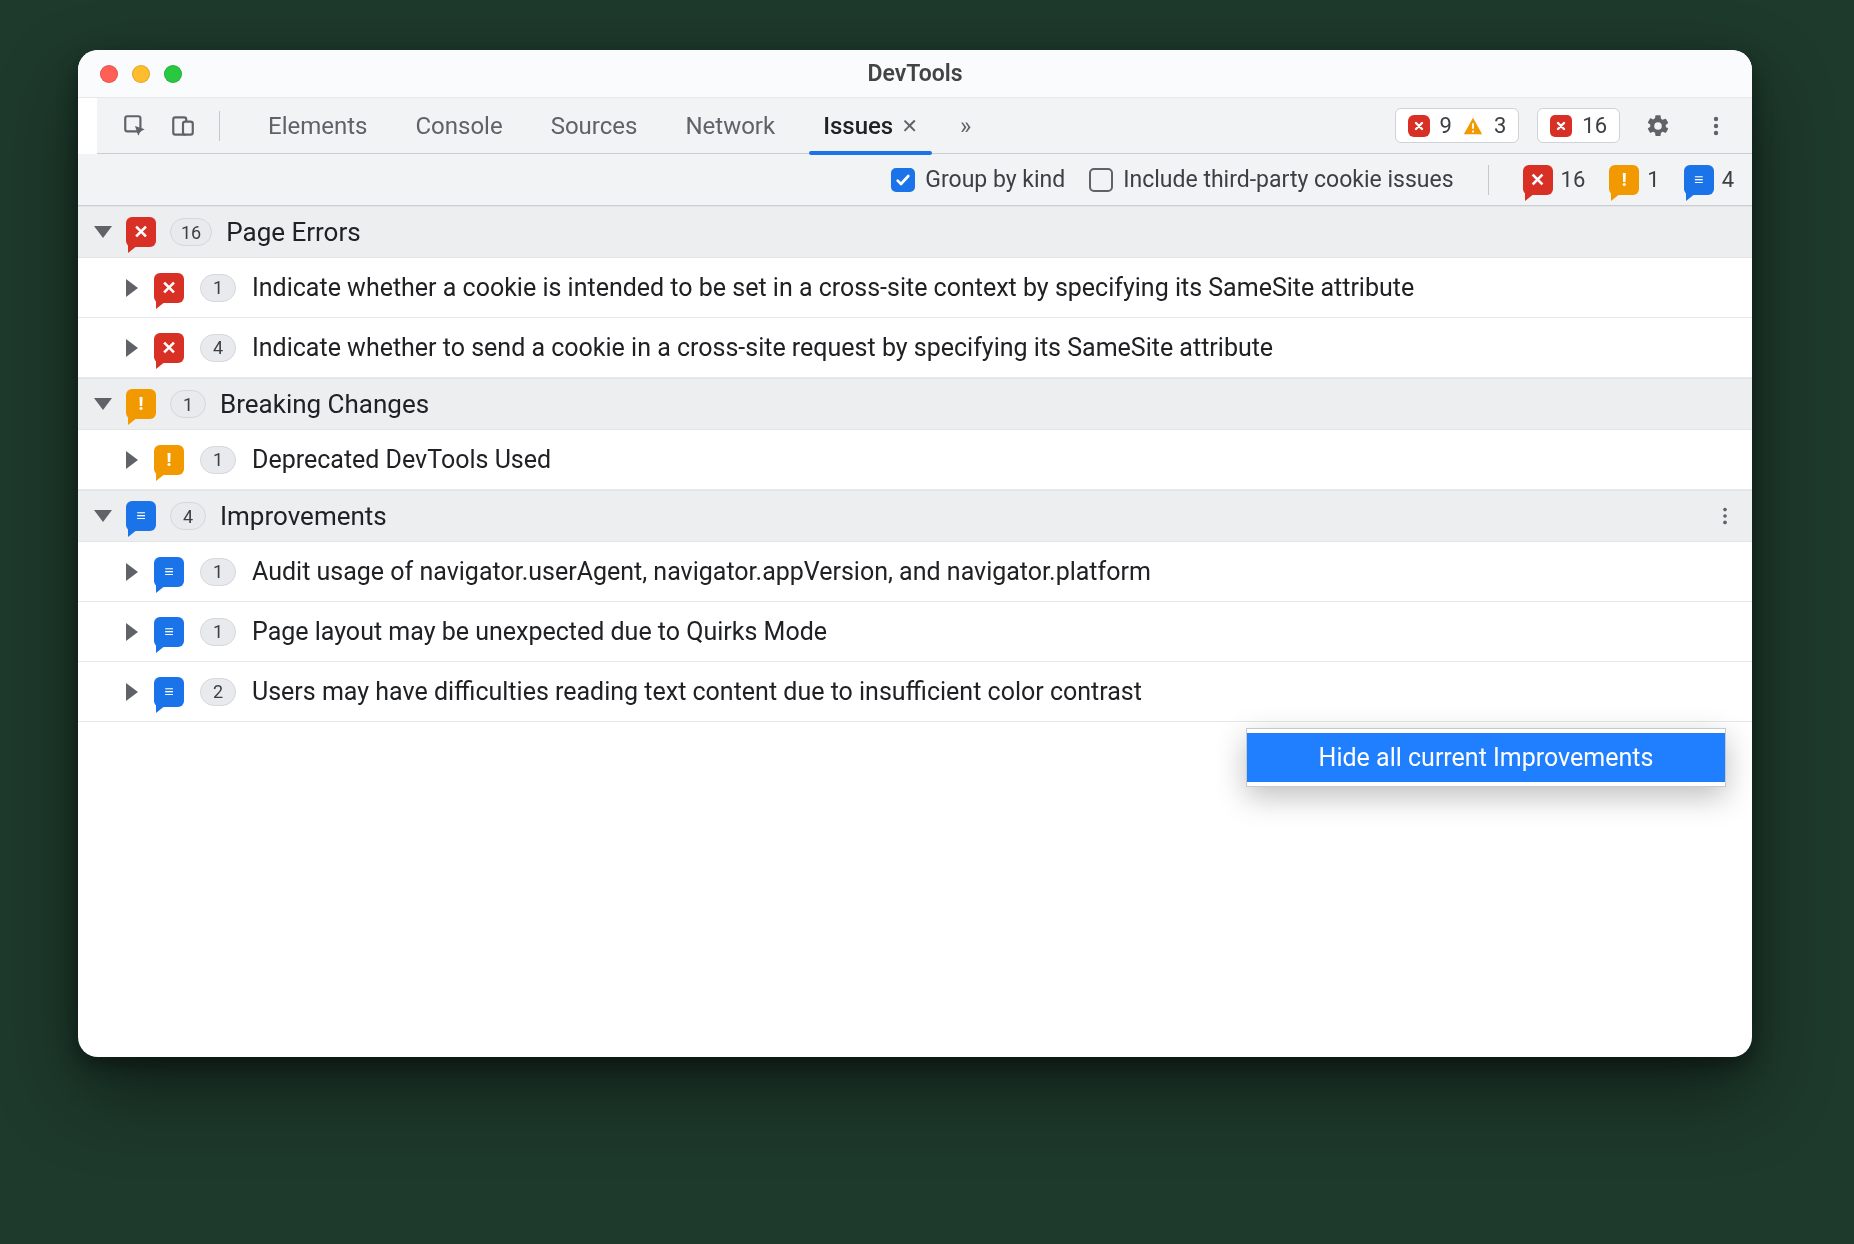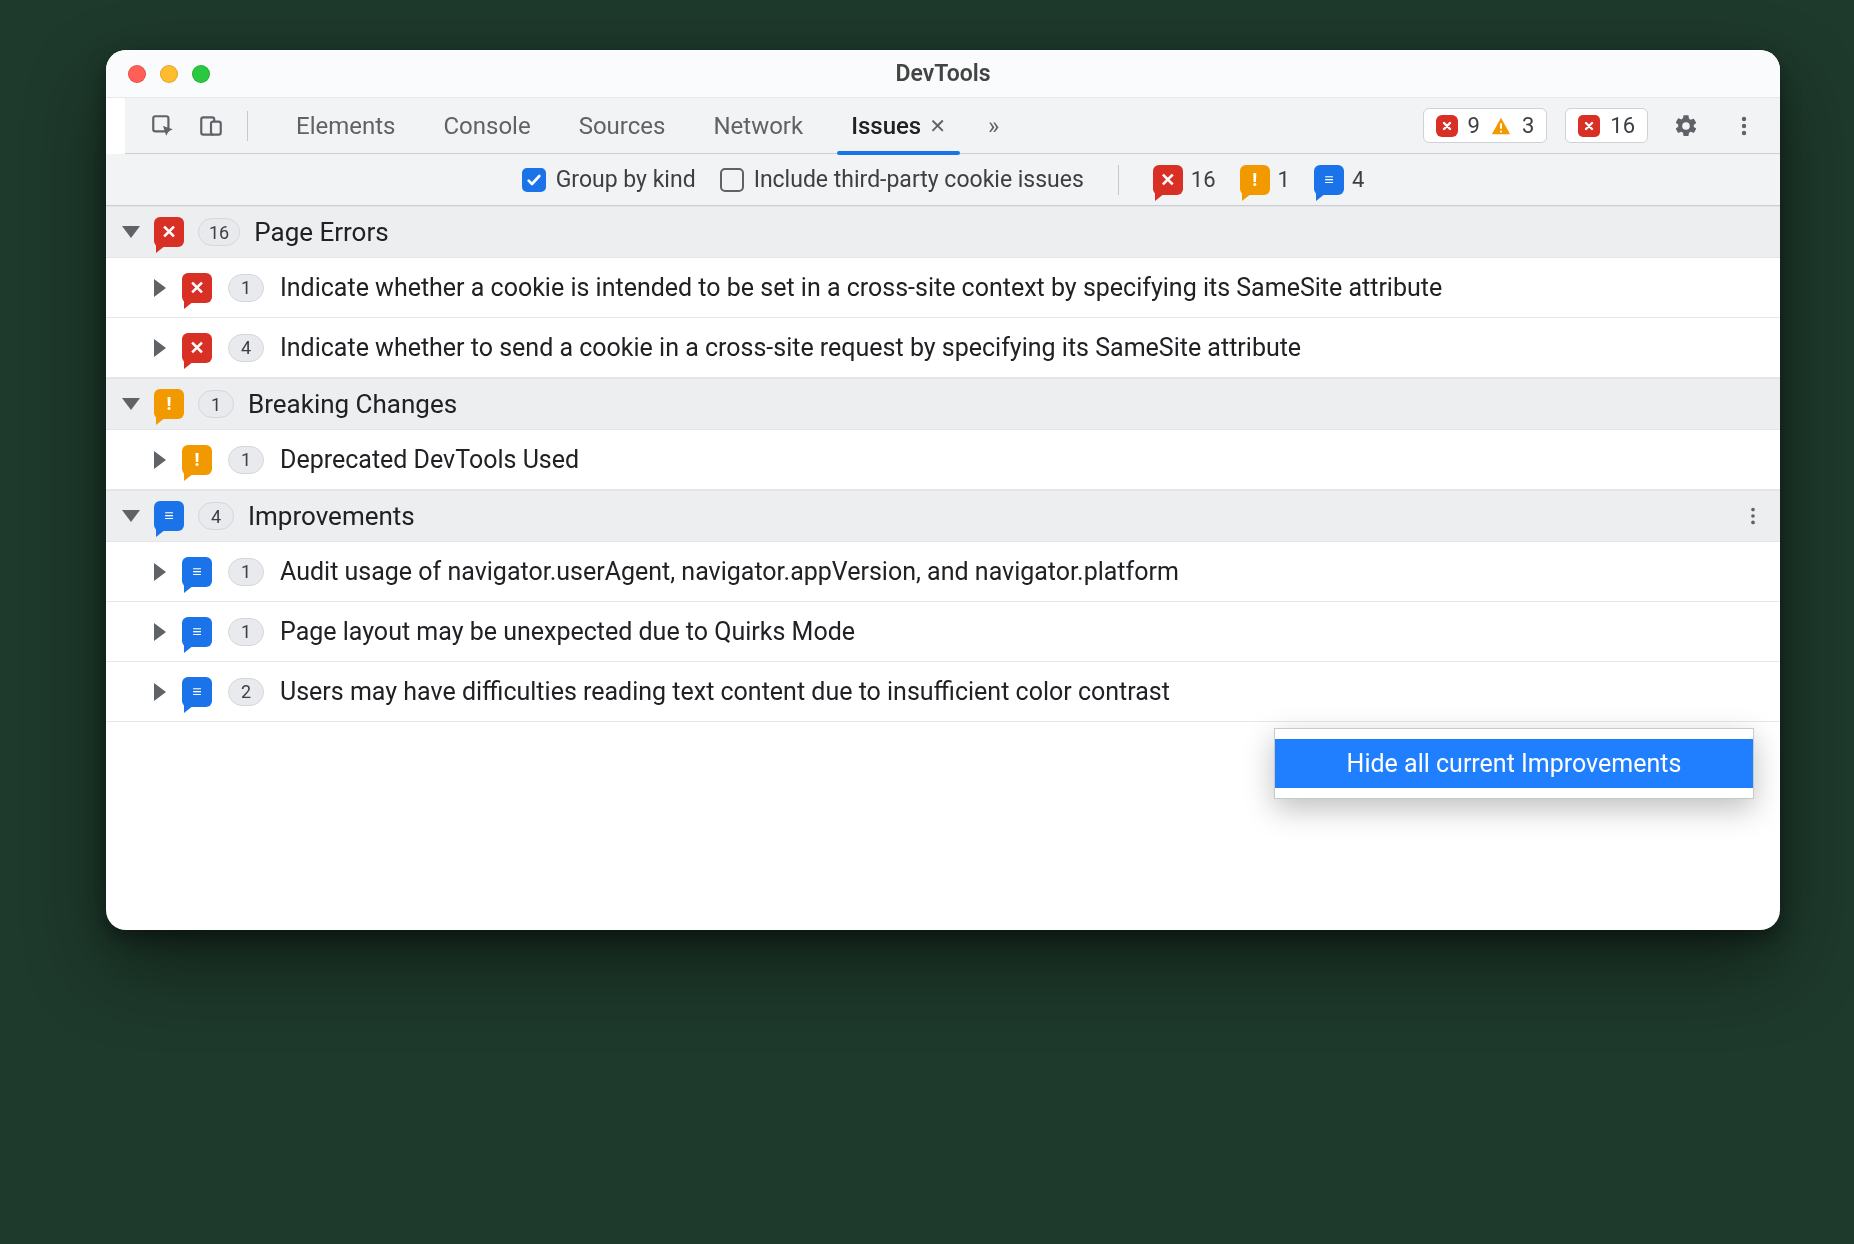--- a/index.html
+++ b/index.html
@@ -25,22 +25,22 @@
   html, body {
     margin: 0; padding: 0;
     width: 1854px; height: 1244px;
     background: var(--frame);
     font-family: -apple-system, BlinkMacSystemFont, "Segoe UI", Roboto, "Helvetica Neue", Arial, sans-serif;
     color: var(--text);
     -webkit-font-smoothing: antialiased;
   }
   .window {
     position: absolute;
-    left: 106px; top: 50px;
-    width: 1674px; height: 880px;
+    left: 78px; top: 50px;
+    width: 1674px; height: 1007px;
     background: var(--bg);
     border-radius: 20px;
     box-shadow: 0 35px 80px rgba(0,0,0,.45), 0 8px 20px rgba(0,0,0,.4);
     overflow: visible;
     display: flex;
     flex-direction: column;
   }
 
   
   .titlebar {
@@ -144,21 +144,21 @@
     display: inline-flex; align-items: center; justify-content: center;
     font-size: 14px; font-weight: 700; color: #fff;
   }
   .ci-red { background: var(--red); }
   .gear, .kebab { width: 40px; height: 40px; display: inline-flex; align-items:center; justify-content:center; color:#5f6367; }
 
   
   .filterbar {
     height: 52px;
     display: flex; align-items: center;
-    justify-content: center;
+    justify-content: flex-end;
     gap: 24px;
     padding: 0 18px;
     border-bottom: 1px solid var(--border);
     background: var(--bg-soft);
     font-size: 23px;
     color: #3c4043;
   }
   .check {
     display: inline-flex; align-items: center; gap: 10px;
   }
@@ -247,21 +247,21 @@
   
   .ctxmenu {
     position: absolute;
     right: 26px;
     top: 522px;
     width: 480px;
     background: #fff;
     border: 1px solid #c7c9cc;
     box-shadow: 0 10px 30px rgba(0,0,0,.25);
     z-index: 10;
-    padding: 10px 0;
+    padding: 4px 0;
   }
   .ctxmenu .item {
     padding: 10px 24px;
     font-size: 25px;
     text-align: center;
     color: #fff;
     background: #1f7fff;
   }
 
   

